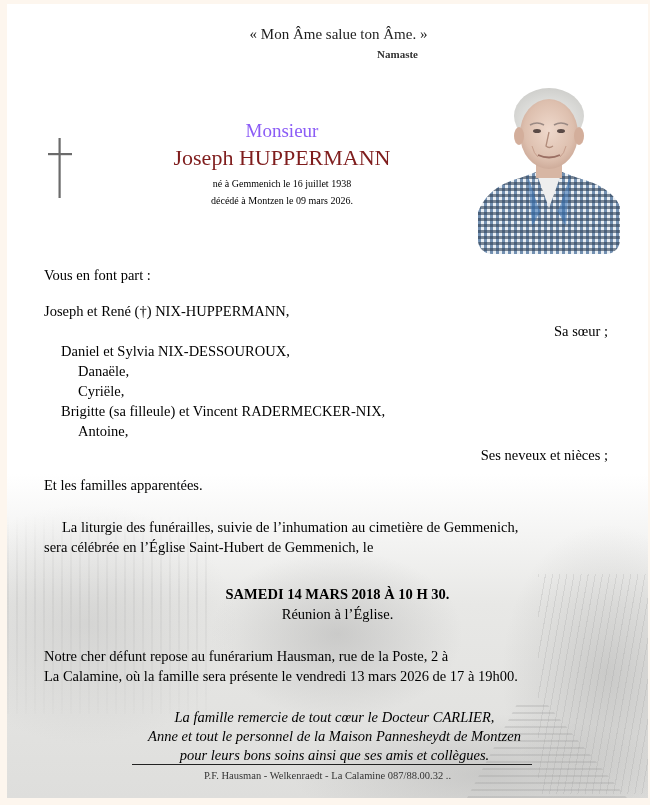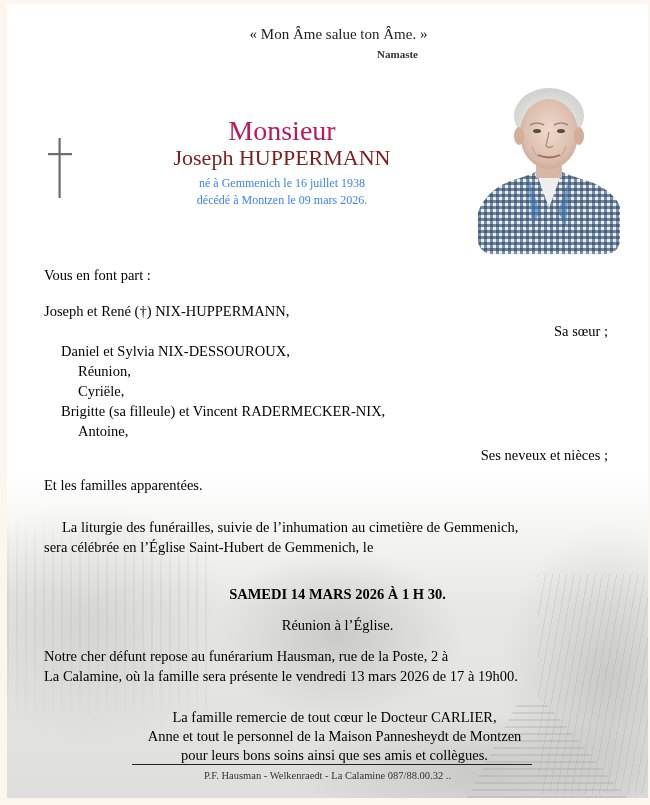--- a/index.html
+++ b/index.html
@@ -82,51 +82,51 @@
     }
     .cross {
       left: 41px; top: 134px;
       width: 24px; height: 60px;
     }
     .title-block {
       left: 120px; width: 310px; top: 113px;
       text-align: center;
     }
     .title-block .civ {
-      font-size: 28px;
+      font-size: 19px;
       line-height: 27px;
-      color: #be185d;
+      color: #8b5cf6;
     }
     .title-block .name {
       font-size: 22px;
       line-height: 27px;
       color: #7f1d1d;
     }
     .title-block .dates {
-      font-size: 12px;
+      font-size: 10px;
       line-height: 17px;
       margin-top: 4px;
-      color: #3b82f6;
+      color: #000000;
     }
     .photo {
       left: 471px; top: 76px;
       width: 142px; height: 174px;
       border-radius: 4px 4px 14px 14px;
       overflow: hidden;
     }
     .text {
       font-size: 14.5px;
       line-height: 19px;
       color: #000000;
       white-space: nowrap;
     }
     .right { text-align: right; }
     .center { text-align: center; }
     .bold { font-weight: bold; }
-    .italic { }
+    .italic { font-style: italic; }
     .rule {
       left: 125px; top: 760px;
       width: 400px; height: 1px;
       background: #222;
     }
     .footer {
       left: 0; width: 641px; top: 766px;
       text-align: center;
       font-size: 10.5px;
       color: #333;
@@ -205,33 +205,33 @@
       <path d="M88 66 Q86 74 82 77" stroke="#c79f8d" stroke-width="1" fill="none"></path>
     </svg>
   </div>
 
   <div class="abs text" style="left:37px; top:262px;">Vous en font part :</div>
 
   <div class="abs text" style="left:37px; top:298px;">Joseph et René (†) NIX-HUPPERMANN,</div>
   <div class="abs text right" style="right:40px; top:318px;">Sa sœur ;</div>
 
   <div class="abs text" style="left:54px; top:338px;">Daniel et Sylvia NIX-DESSOUROUX,</div>
-  <div class="abs text" style="left:71px; top:358px;">Réunion,</div>
+  <div class="abs text" style="left:71px; top:358px;">Danaële,</div>
   <div class="abs text" style="left:71px; top:378px;">Cyriële,</div>
   <div class="abs text" style="left:54px; top:398px;">Brigitte (sa filleule) et Vincent RADERMECKER-NIX,</div>
   <div class="abs text" style="left:71px; top:418px;">Antoine,</div>
   <div class="abs text right" style="right:40px; top:442px;">Ses neveux et nièces ;</div>
 
   <div class="abs text" style="left:37px; top:472px;">Et les familles apparentées.</div>
 
   <div class="abs text" style="left:37px; top:514px;margin-left:18px;">La liturgie des funérailles, suivie de l’inhumation au cimetière de Gemmenich,</div>
   <div class="abs text" style="left:37px; top:534px;">sera célébrée en l’Église Saint-Hubert de Gemmenich, le</div>
 
-  <div class="abs text center bold" style="left:0; width:641px; top:581px; padding-left:20px; box-sizing:border-box;">SAMEDI 14 MARS 2026 À 1 H 30.</div>
-  <div class="abs text center" style="left:0; width:641px; top:601px; padding-left:20px; box-sizing:border-box;margin-top:11px;">Réunion à l’Église.</div>
+  <div class="abs text center bold" style="left:0; width:641px; top:581px; padding-left:20px; box-sizing:border-box;">SAMEDI 14 MARS 2018 À 10 H 30.</div>
+  <div class="abs text center" style="left:0; width:641px; top:601px; padding-left:20px; box-sizing:border-box;">Réunion à l’Église.</div>
 
   <div class="abs text" style="left:37px; top:643px;">Notre cher défunt repose au funérarium Hausman, rue de la Poste, 2 à</div>
   <div class="abs text" style="left:37px; top:663px;">La Calamine, où la famille sera présente le vendredi 13 mars 2026 de 17 à 19h00.</div>
 
   <div class="abs text center italic" style="left:0; width:641px; top:704px; padding-left:14px; box-sizing:border-box;">La famille remercie de tout cœur le Docteur CARLIER,</div>
   <div class="abs text center italic" style="left:0; width:641px; top:723px; padding-left:14px; box-sizing:border-box;">Anne et tout le personnel de la Maison Pannesheydt de Montzen</div>
   <div class="abs text center italic" style="left:0; width:641px; top:742px; padding-left:14px; box-sizing:border-box;">pour leurs bons soins ainsi que ses amis et collègues.</div>
 
   <div class="abs rule"></div>
 

